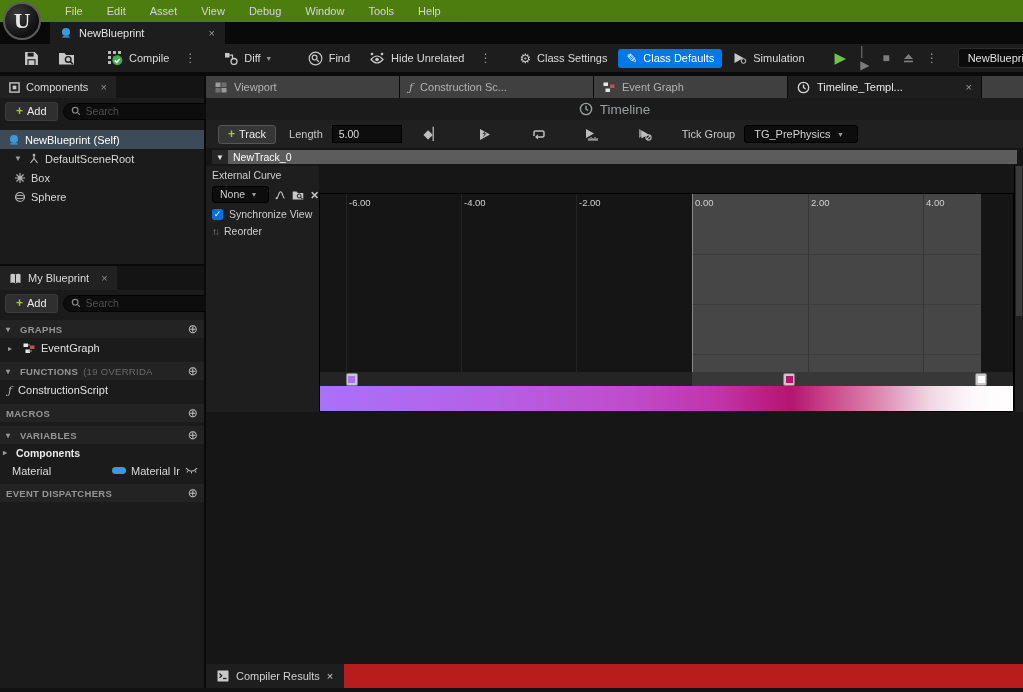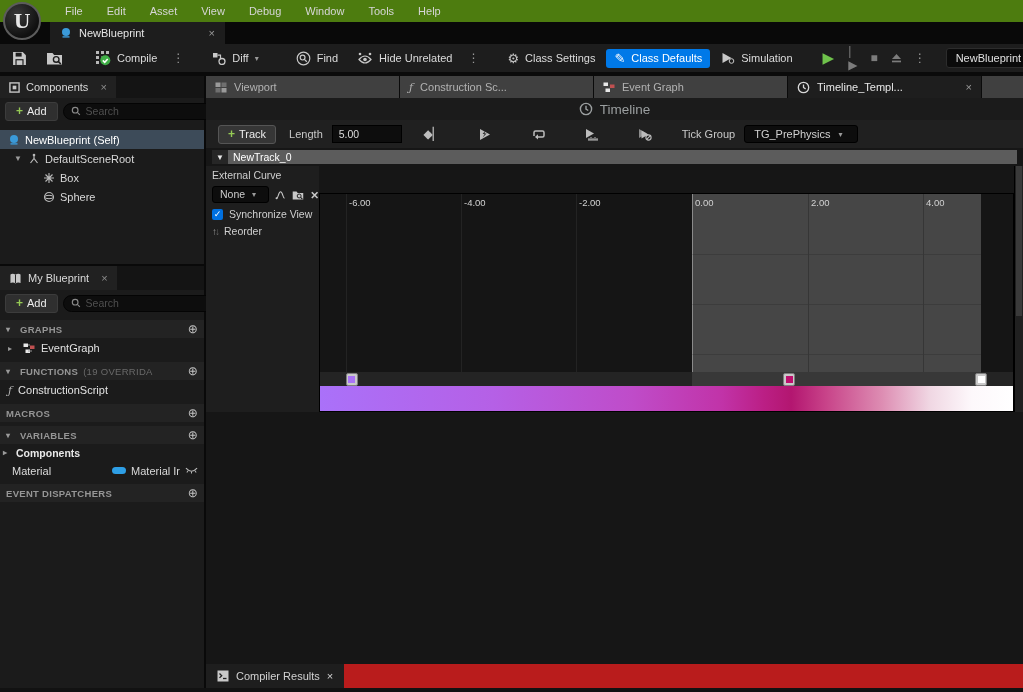--- a/index.html
+++ b/index.html
@@ -14,21 +14,21 @@
     background:radial-gradient(circle at 35% 30%, #3a3a3a, #101010 70%); border:2px solid #5c5c5c;
     display:flex; align-items:center; justify-content:center; z-index:5;
     font-family:"DejaVu Serif", serif; font-weight:bold; font-size:19px; color:#e8e8e8; }
 
   
   .asset-tabs { height:22px; background:#090909; display:flex; padding-left:50px; }
   .asset-tab { background:#1d1d1d; display:flex; align-items:center; gap:7px; padding:0 10px; width:175px; color:#e4e4e4; }
   .asset-tab .close { margin-left:auto; color:#9a9a9a; font-size:11px; }
 
   
-  .toolbar { height:32px; background:#1d1d1d; border-bottom:4px solid #0a0a0a; display:flex; align-items:center; padding:0 4px; gap:3px; }
+  .toolbar { height:32px; background:#1d1d1d; border-bottom:4px solid #0a0a0a; display:flex; align-items:center; padding:0 16px; gap:3px; }
   .tbtn { display:flex; align-items:center; gap:6px; padding:3px 8px; border-radius:3px; color:#dcdcdc; white-space:nowrap; }
   .tbtn.blue { background:#0079e8; color:#fff; }
   .dots { color:#9a9a9a; font-size:12px; padding:0 4px; }
   .vsep { width:1px; height:20px; background:#060606; margin:0 5px; }
   .glyph { color:#c3c3c3; font-size:13px; line-height:1; }
   .play { color:#6fc24b; font-size:15px; }
   .ctl { color:#7c7c7c; font-size:12px; padding:0 5px; }
   .bp-select { background:#0b0b0b; border:1px solid #2c2c2c; border-radius:3px; padding:3px 9px;
     display:flex; align-items:center; gap:8px; color:#e0e0e0; margin-left:10px; }
   .spacer { flex:1; }
@@ -46,21 +46,21 @@
   .add-btn { display:flex; align-items:center; gap:4px; background:#2f2f2f; border:1px solid #3c3c3c; border-radius:3px; padding:1px 10px 2px; color:#ececec; }
   .plus { color:#95c954; font-weight:bold; font-size:12px; }
   .search { flex:1; height:17px; border-radius:9px; background:#0d0d0d; border:1px solid #040404; display:flex; align-items:center; gap:5px; padding:0 7px; }
   .search input { flex:1; min-width:0; background:transparent; border:0; outline:none; color:#ccc; font:inherit; font-size:10.5px; }
   .search input::placeholder { color:#4f4f4f; }
   .gear { color:#b5b5b5; font-size:13px; }
 
   
   .tree-row { height:19px; display:flex; align-items:center; gap:5px; padding-left:8px; color:#d8d8d8; }
   .tree-row.selected { background:#3d4b59; color:#fff; }
-  .indent1 { padding-left:14px; } .indent2 { padding-left:14px;margin-left:29px; }
+  .indent1 { padding-left:14px; } .indent2 { padding-left:14px; }
   .caret { color:#9a9a9a; font-size:8px; width:9px; }
 
   .sb-spacer { height:58px; } .splitter { height:2px; background:#090909; }
 
   
   .sect-hdr { height:18px; background:#232323; display:flex; align-items:center; gap:5px; padding:0 6px;
     color:#969696; font-weight:bold; font-size:9.5px; letter-spacing:.3px; margin-top:4px; }
   .sect-hdr .count { color:#6a6a6a; font-weight:normal; white-space:nowrap; overflow:hidden; }
   .sect-hdr .plus-circle { margin-left:auto; color:#c0c0c0; font-size:12px; font-weight:normal; }
   .sect-row { height:20px; display:flex; align-items:center; gap:6px; padding-left:8px; color:#e2e2e2; }

